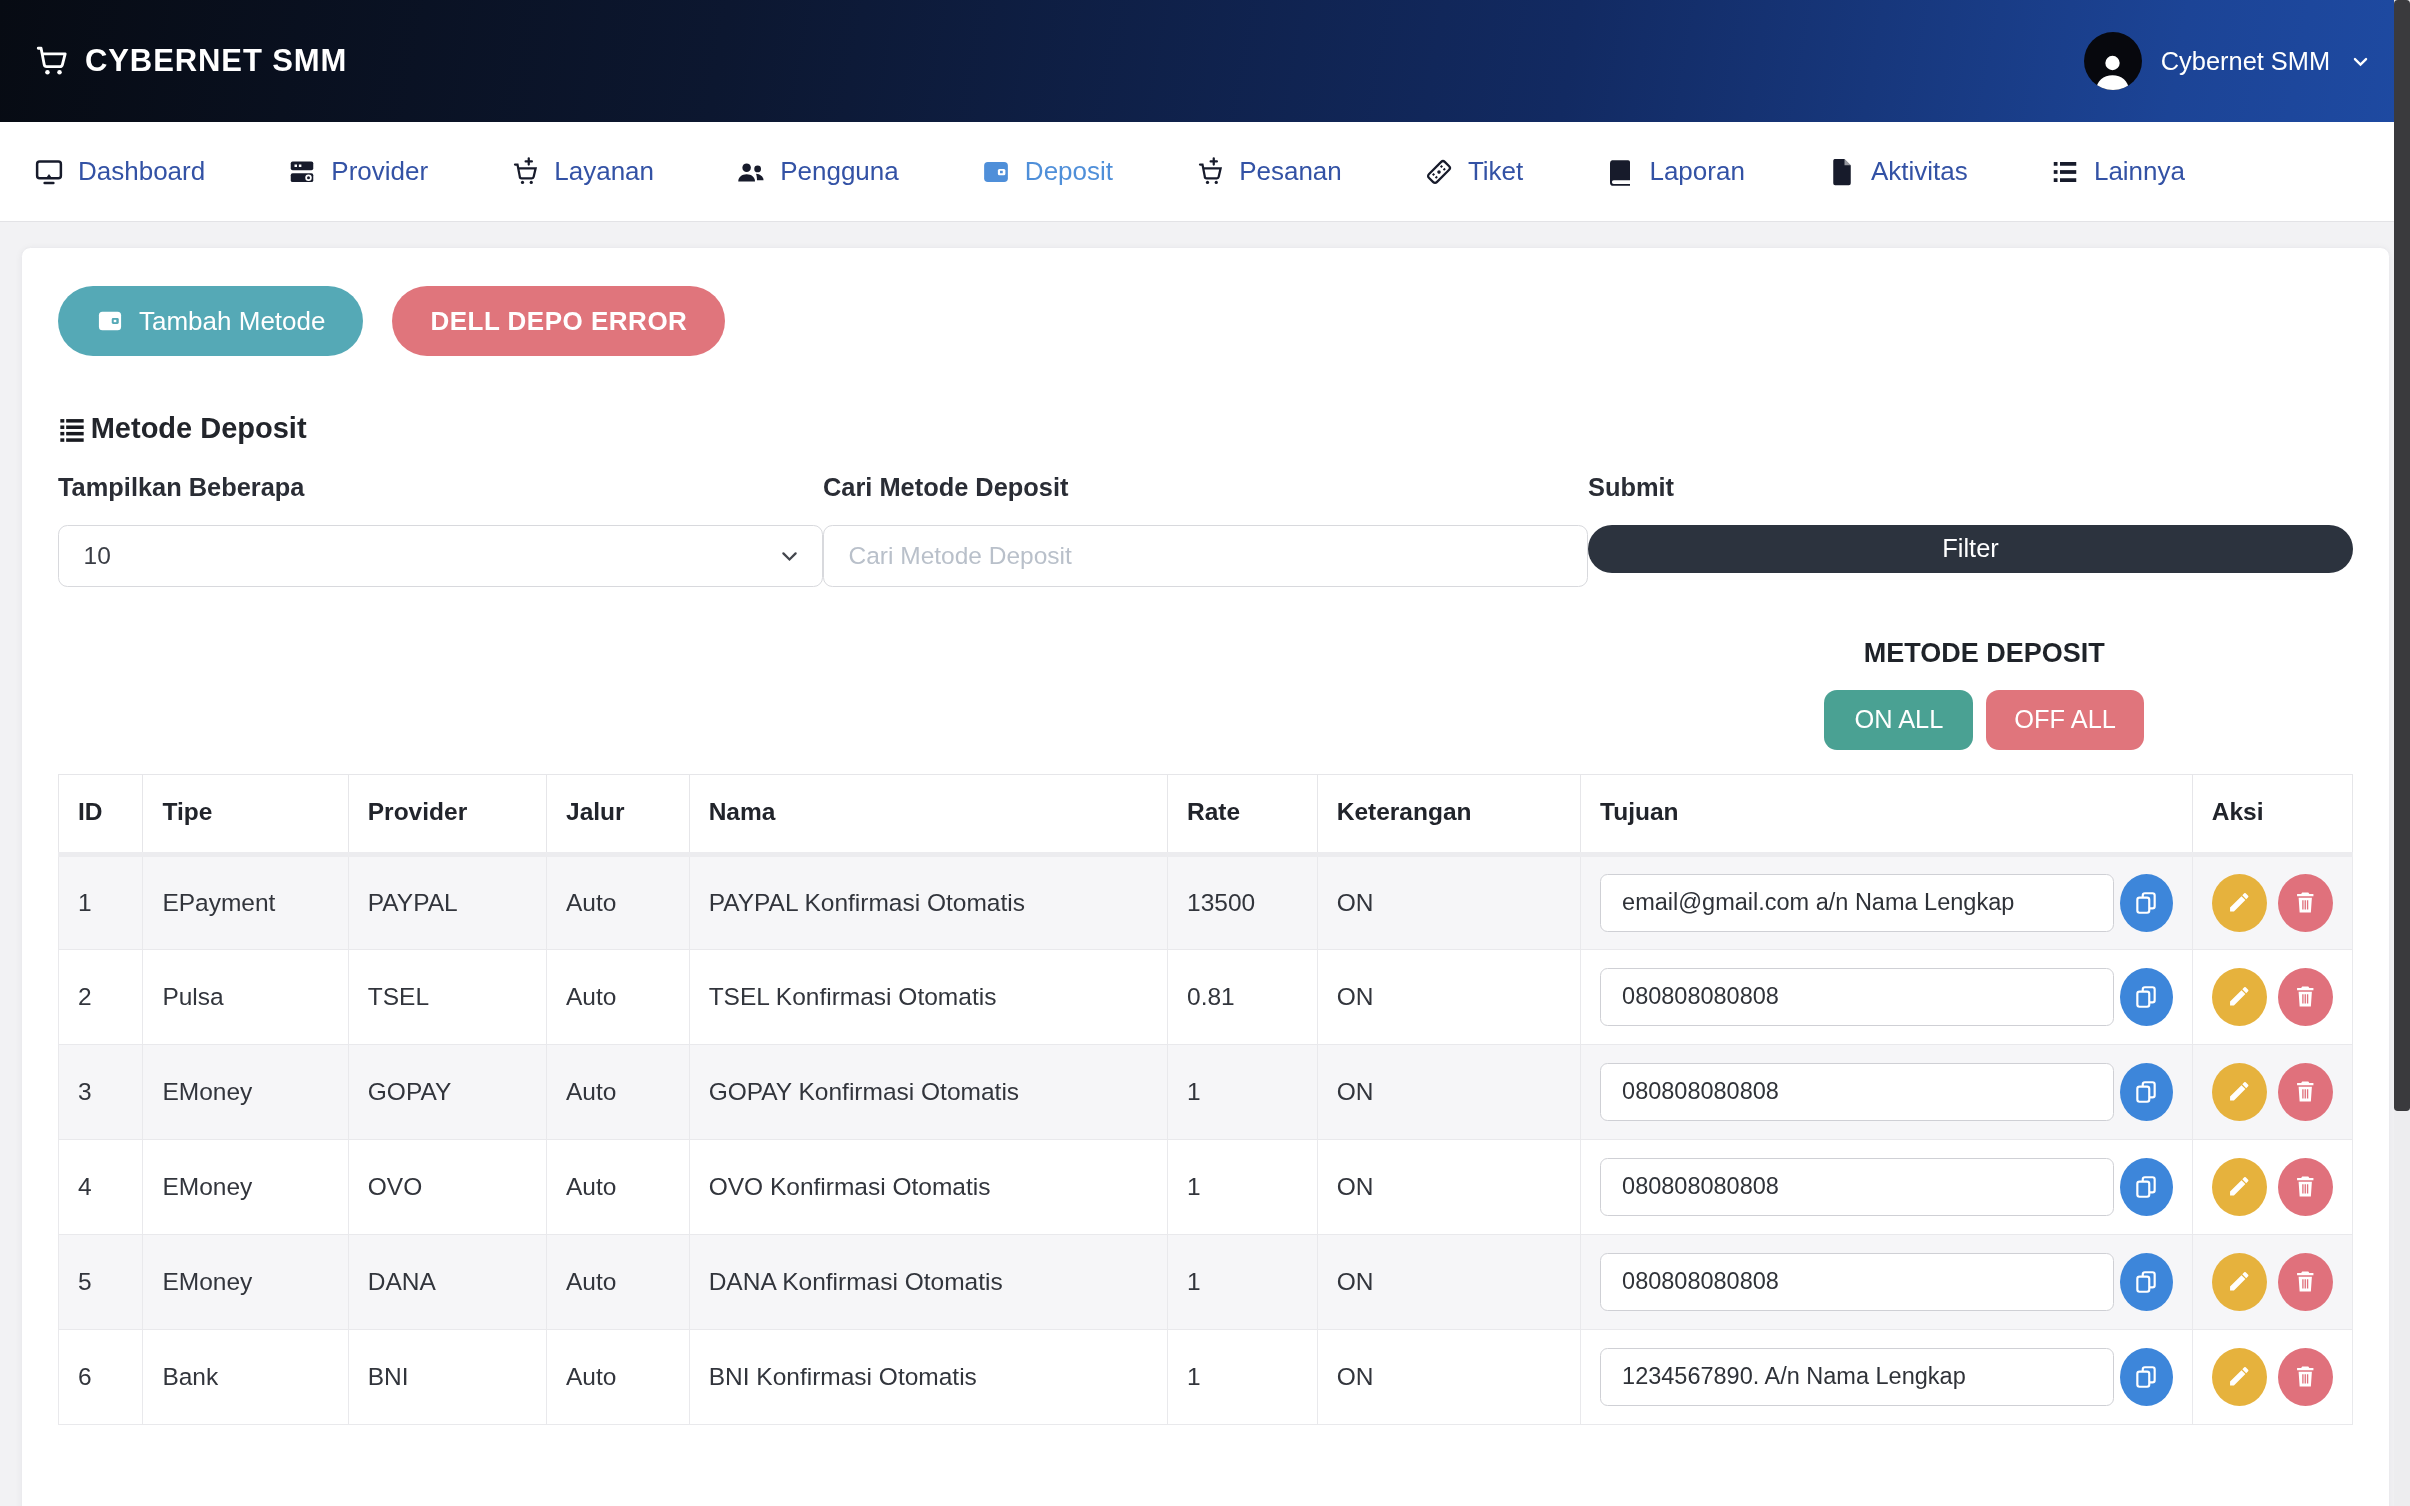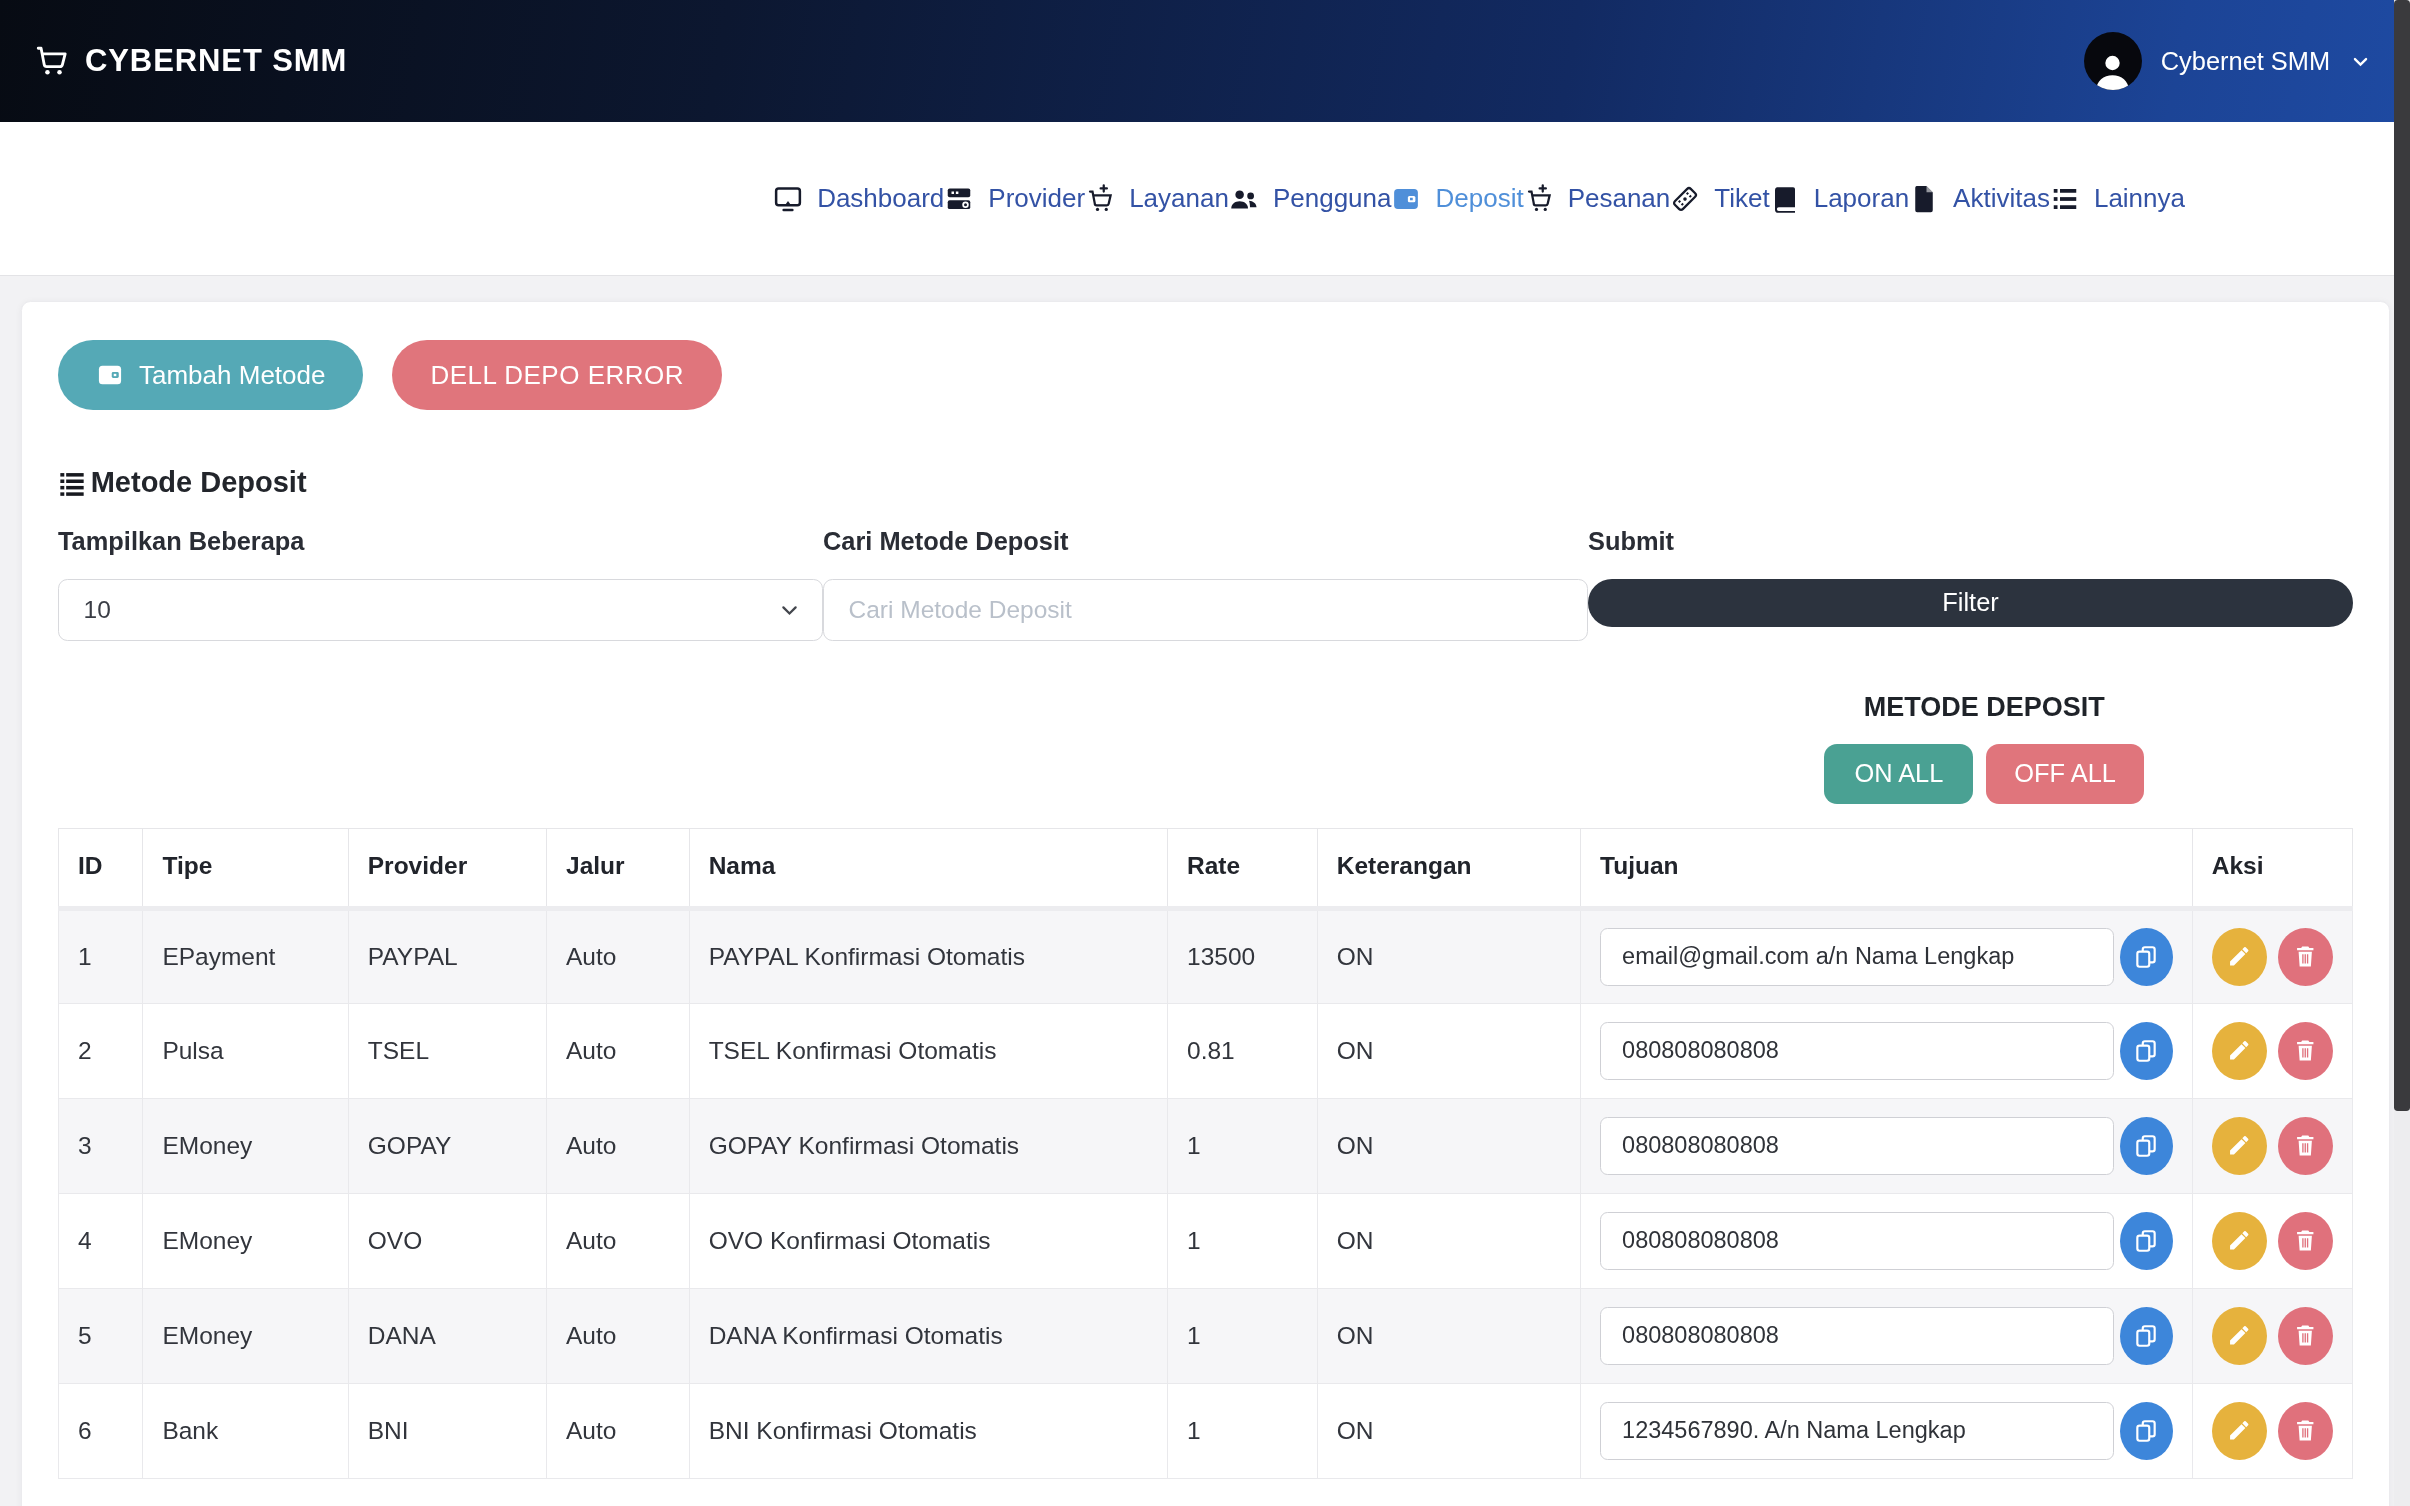--- a/index.html
+++ b/index.html
@@ -13,41 +13,41 @@
   .brand { display:flex; align-items:center; gap:17px; color:#ffffff;
     font-size:31px; font-weight:bold; letter-spacing:0.9px; }
   .brand svg { width:34px; height:34px; }
   .userbox { display:flex; align-items:center; gap:19px; color:#ffffff; font-size:25.4px; }
   .avatar { width:58px; height:58px; border-radius:50%; background:#07080d;
     display:flex; align-items:flex-end; justify-content:center; overflow:hidden; }
   .avatar svg { width:41px; height:41px; }
   .caret { margin-left:1.9px; }
 
   
-  .navbar { height:154px; background:#ffffff; border-bottom:0.9px solid #e3e3e6;
-    display:flex; align-items:center; justify-content:flex-end; padding:0 226px 0 34px; }
+  .navbar { height:100px; background:#ffffff; border-bottom:0.9px solid #e3e3e6;
+    display:flex; align-items:center; justify-content:space-between; padding:0 226px 0 34px; }
   .nav-item { display:flex; align-items:center; gap:14px; font-size:26px; color:#3352a5;
     cursor:pointer; white-space:nowrap; }
   .nav-item svg { width:30px; height:30px; color:#171b2b; }
   .nav-item.active { color:#4f8fd9; }
   .nav-item.active svg { color:#4f8fd9; }
 
   
   .page { height:1264px; background:#f2f2f4; padding:25.4px 21px 0 21px; }
   .card { background:#ffffff; border:0.9px solid #ebebee; border-radius:9.4px;
     box-shadow:0 1.9px 7.5px rgba(40,40,60,.05); min-height:1318px; padding:38px 36px; }
 
   .toolbar { display:flex; gap:29px; }
   .btn { border:none; cursor:pointer; color:#fff; display:inline-flex; align-items:center;
     justify-content:center; }
   .btn-teal { background:#55a9b6; height:70px; border-radius:35px; padding:0 38px;
     font-size:26px; gap:15px; }
   .btn-teal svg { width:28px; height:28px; }
   .btn-red { background:#e0757c; height:70px; border-radius:35px; padding:0 38px;
-    font-size:26px; font-weight:400; letter-spacing:0.5px; }
+    font-size:26px; font-weight:700; letter-spacing:0.5px; }
 
   .section-title { margin-top:56px; display:flex; align-items:center; gap:4.7px;
     font-size:29px; font-weight:bold; color:#22252b; }
   .section-title svg { width:28px; height:28px; }
 
   .filter-grid { margin-top:28px; display:grid; grid-template-columns:repeat(3,1fr); }
   .f-label { font-size:25.4px; font-weight:600; color:#2a2d35; margin-bottom:22.6px; }
   .ctl { width:100%; height:62px; border:0.9px solid #d8d9dd; border-radius:9.4px;
     background:#fff; font-size:24.5px; color:#3a3d45; padding:0 24.5px;
     font-family:"Liberation Sans",sans-serif; }

